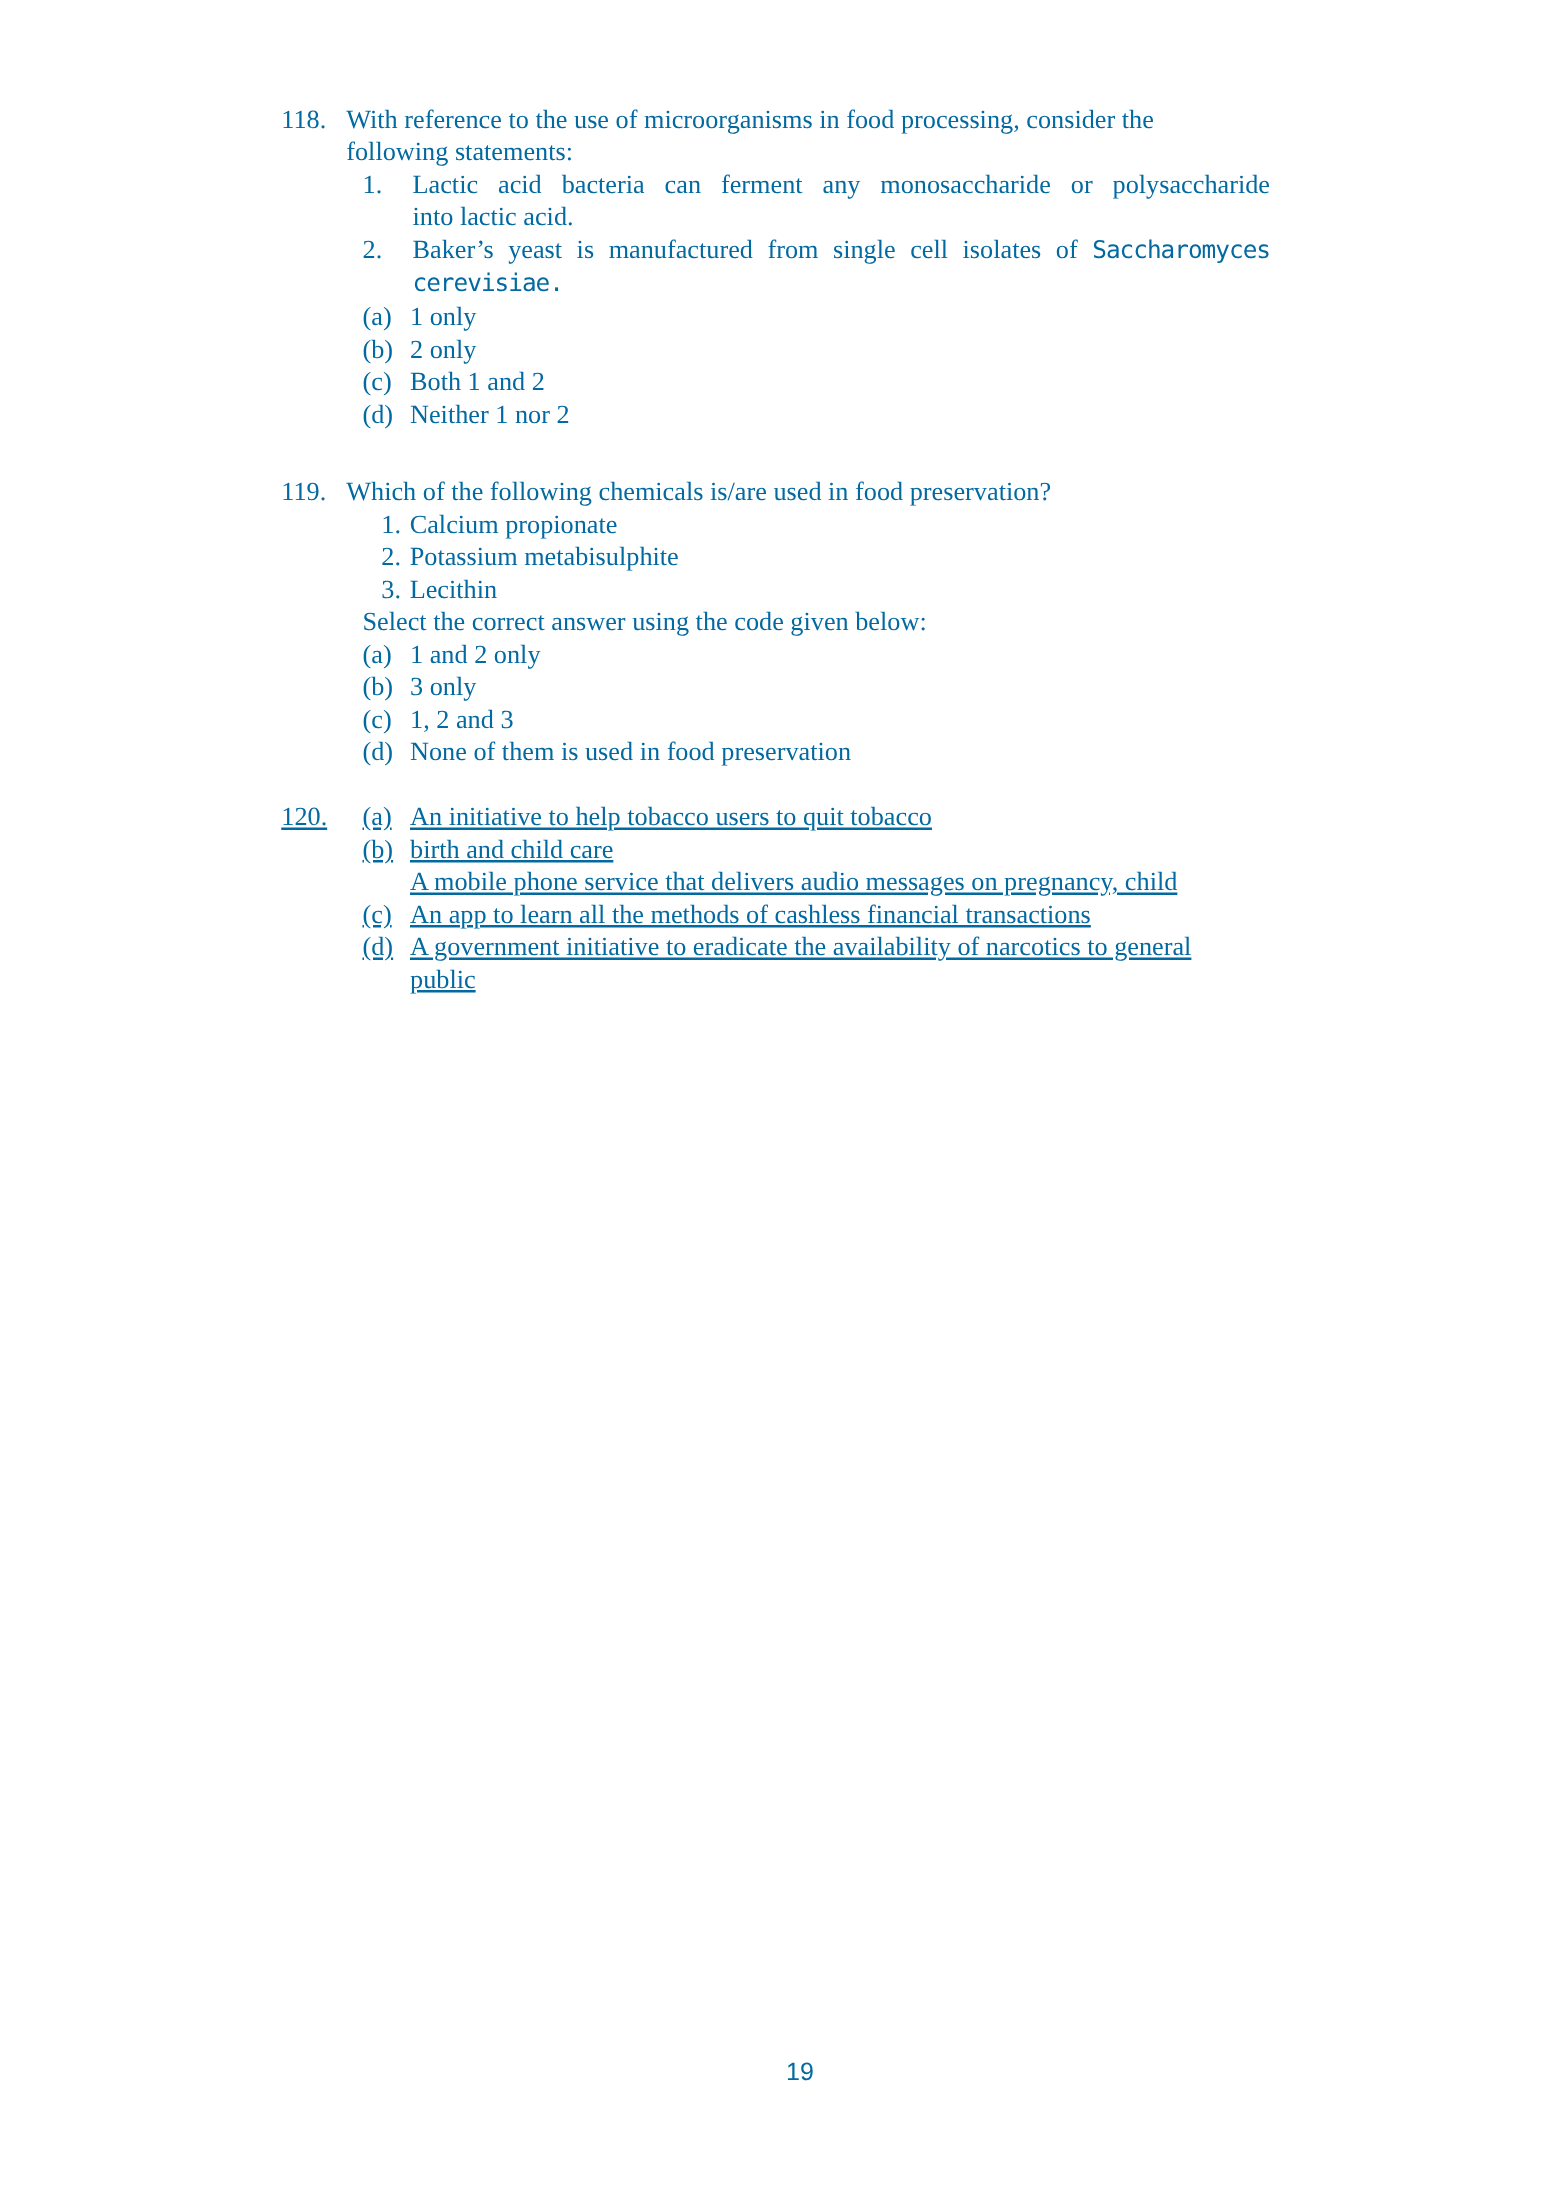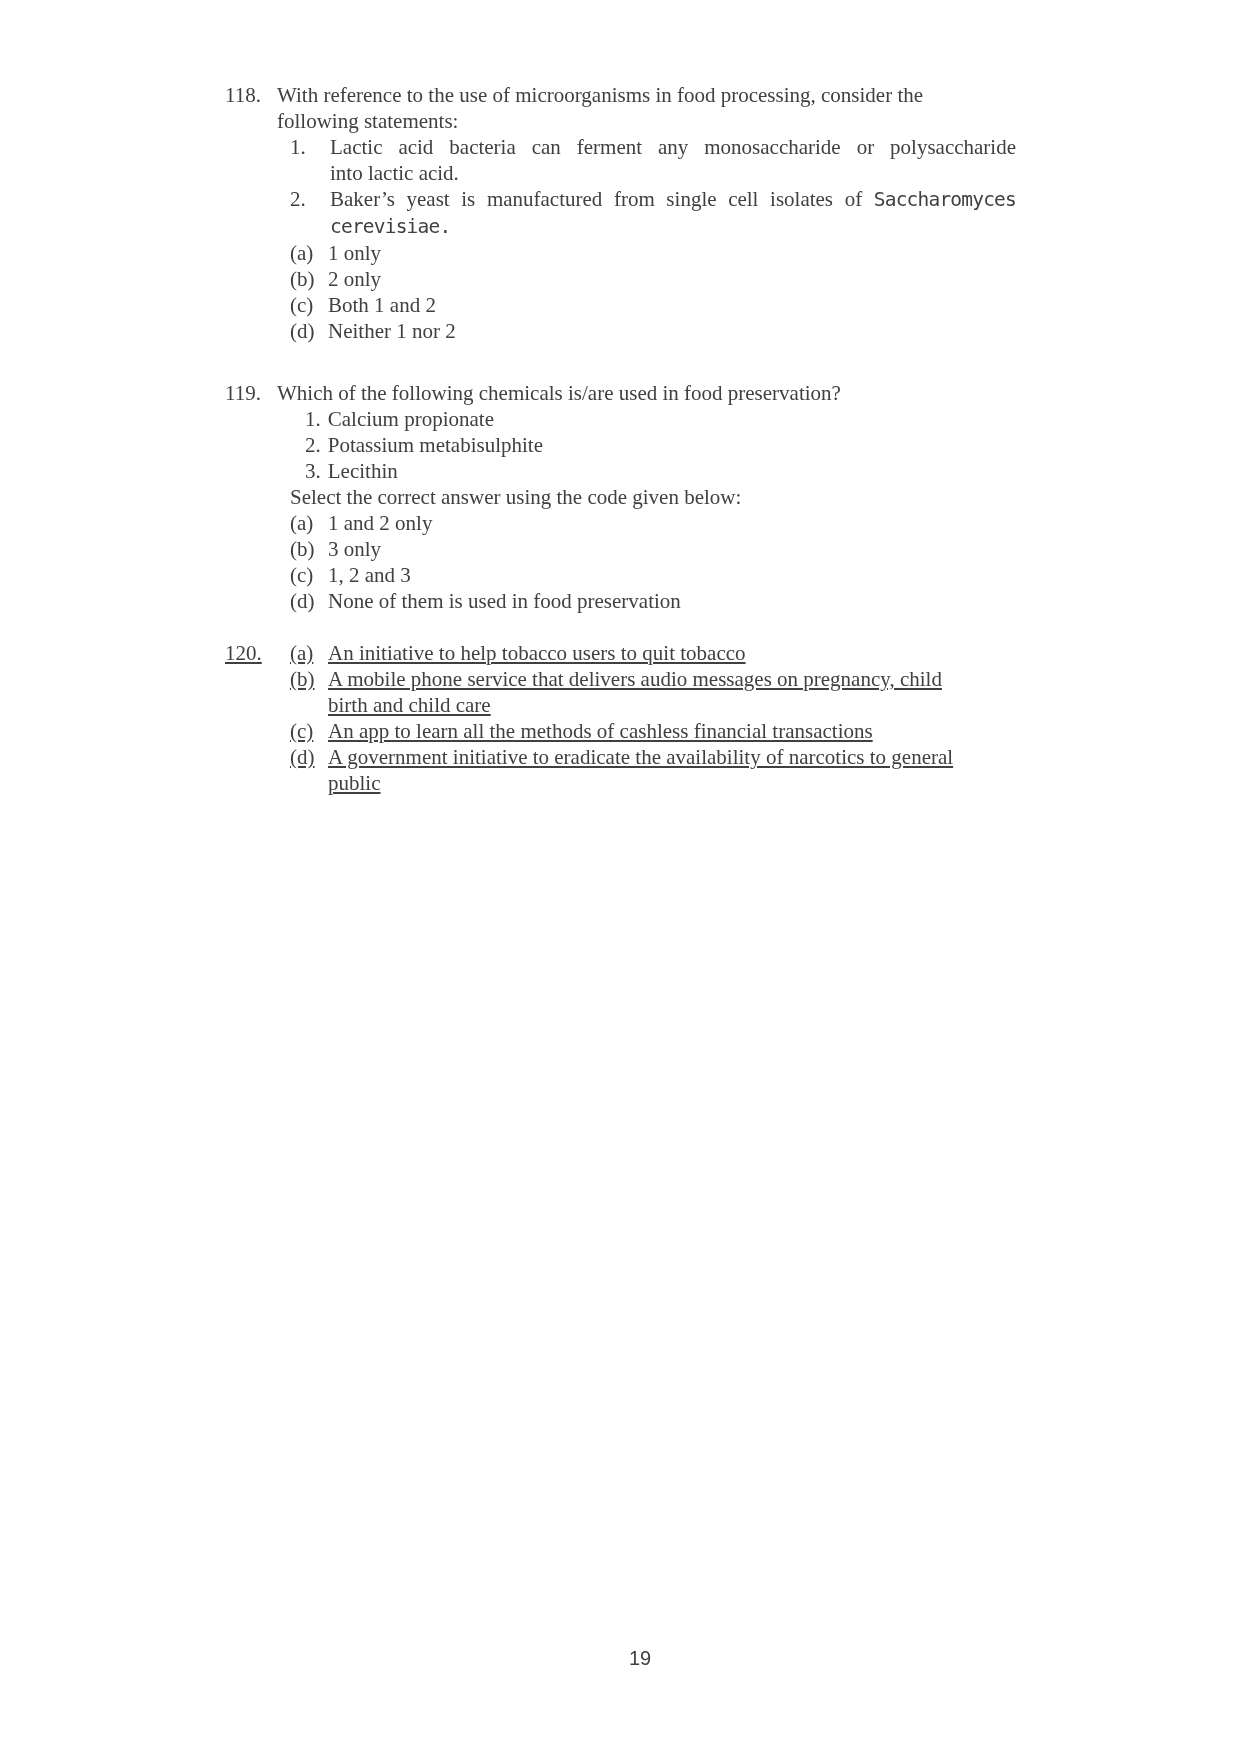--- a/index.html
+++ b/index.html
@@ -4,21 +4,21 @@
 <style>
   html, body { margin:0; padding:0; background:#ffffff; }
   .page {
     position:relative;
     width:1241px;
     height:1755px;
     background:#ffffff;
     font-family:"Liberation Serif", serif;
     font-size:21px;
     line-height:26px;
-    color:#404040;
+    color:#0369a1;
     overflow:hidden;
   }
   .content {
     position:absolute;
     left:225px;
     top:82px;
     width:791px;
   }
   .question { margin:0; }
   .question--119 { margin-top:36px; }
@@ -163,22 +163,22 @@
           <div class="sub options">
             <div class="opt">
               <span class="olabel">(a)</span>
               <div class="otext">
                   <span class="line">An initiative to help tobacco users to quit tobacco</span>
                 </div>
             </div>
             <div class="opt">
               <span class="olabel">(b)</span>
               <div class="otext">
+                <span class="line">birth and child care</span>
                 <span class="line">A mobile phone service that delivers audio messages on pregnancy, child</span>
-                <span class="line">birth and child care</span>
               </div>
             </div>
             <div class="opt">
               <span class="olabel">(c)</span>
               <div class="otext">
                   <span class="line">An app to learn all the methods of cashless financial transactions</span>
                 </div>
             </div>
             <div class="opt">
               <span class="olabel">(d)</span>

